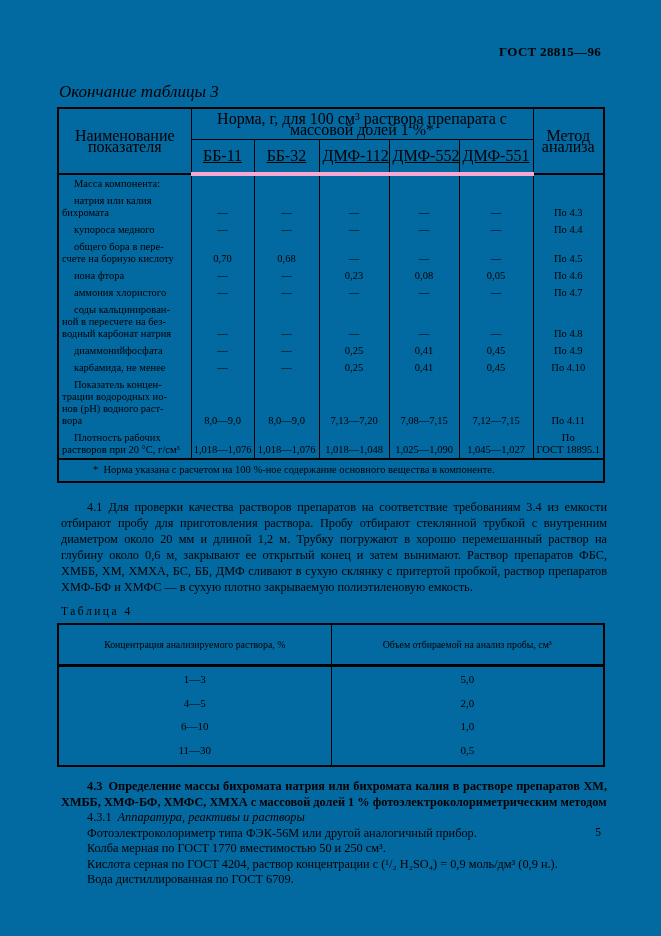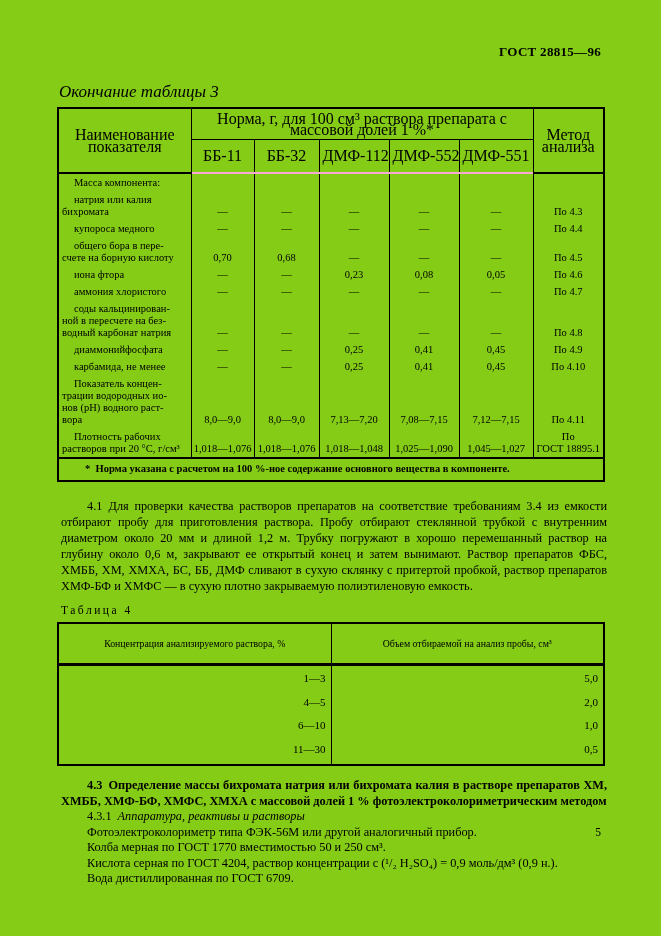--- a/index.html
+++ b/index.html
@@ -1,68 +1,68 @@
 <!DOCTYPE html>
 <html><head>
 <meta charset="utf-8">
 <style>
   html,body{margin:0;padding:0;background:#e8e8e8;}
   .page{
-    width:661px;height:936px;background:#84cc16;position:relative;
+    width:661px;height:936px;background:#0369a1;position:relative;
     font-family:"Liberation Serif","DejaVu Serif",serif;color:#000;
     margin:0 auto;overflow:hidden;box-sizing:border-box;
     padding:44px 54px 0 57px;
   }
   .gost-num{
     text-align:right;font-weight:bold;font-size:13px;letter-spacing:.3px;
     margin:0 6px 22px 0;
   }
   .tbl-caption{font-style:italic;font-size:17px;margin:0 0 5px 2px;}
 
   
   table.t3{border-collapse:collapse;table-layout:fixed;width:546px;border:2px solid #000;}
   table.t3 th,table.t3 td{border-left:1px solid #000;border-right:1px solid #000;}
   table.t3 thead th{
     font-weight:normal;font-size:16px;text-align:center;vertical-align:middle;
     padding:2px 3px;line-height:11.5px;
   }
   th.h-name,th.h-method{border-bottom:2px solid #000;}
   th.h-norm{border-bottom:1px solid #000;height:26px;}
-  th.h-brand{border-bottom:2px solid #f9a8d4;height:28px;}
+  th.h-brand{border-bottom:4px solid #f9a8d4;height:28px;text-decoration:underline;}
   table.t3 tbody td{
     font-size:10.5px;line-height:12px;vertical-align:bottom;
   }
   td.c-name{
     text-align:left;text-indent:12px;white-space:pre-line;
     padding:3px 2px 2px 3px;
   }
   td.c-val,td.c-method{text-align:center;padding:3px 1px 2px;white-space:pre-line;}
   tr.fn-row td{
     border-top:2px solid #000;border-left:none;border-right:none;
-    font-size:10.5px;text-align:left;text-indent:18px;padding:4px 8px 5px;font-weight:bold;
+    font-size:10.5px;text-align:left;text-indent:18px;padding:4px 16px 5px;
   }
 
   
   .sec-heading{font-weight:bold;font-size:13.5px;margin:24px 0 0 4px;text-indent:26px;}
   .para{
     font-size:12.3px;line-height:16px;text-align:justify;
     margin:0 0 0 4px;text-indent:26px;
   }
   .p41{margin-top:16px;}
   .t4-label{font-size:11.5px;letter-spacing:2.5px;margin:10px 0 6px 4px;}
 
   
   table.t4{border-collapse:collapse;table-layout:fixed;width:546px;border:2px solid #000;}
   table.t4 th{
     font-weight:normal;font-size:9.8px;text-align:center;vertical-align:middle;
     border-bottom:3px solid #000;border-left:1px solid #000;border-right:1px solid #000;
     padding:14px 7px;
   }
   table.t4 td{
-    font-size:11px;text-align:right;line-height:13.5px;padding:5px;
+    font-size:11px;text-align:center;line-height:13.5px;padding:5px;
     border-left:1px solid #000;border-right:1px solid #000;
   }
   table.t4 tbody tr:first-child td{padding-top:6px;}
   table.t4 tbody tr:last-child td{padding-bottom:8px;}
 
   .h43{
     font-weight:bold;font-size:12.3px;line-height:16px;text-align:justify;
     margin:11px 0 0 4px;text-indent:26px;
   }
   .p431{font-size:12.3px;line-height:15.5px;margin:0 0 0 4px;text-indent:26px;}

